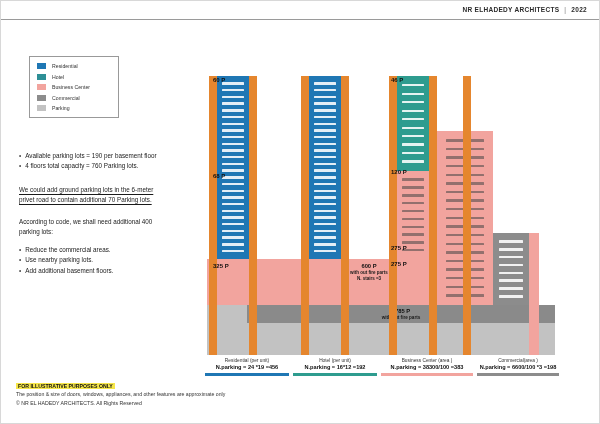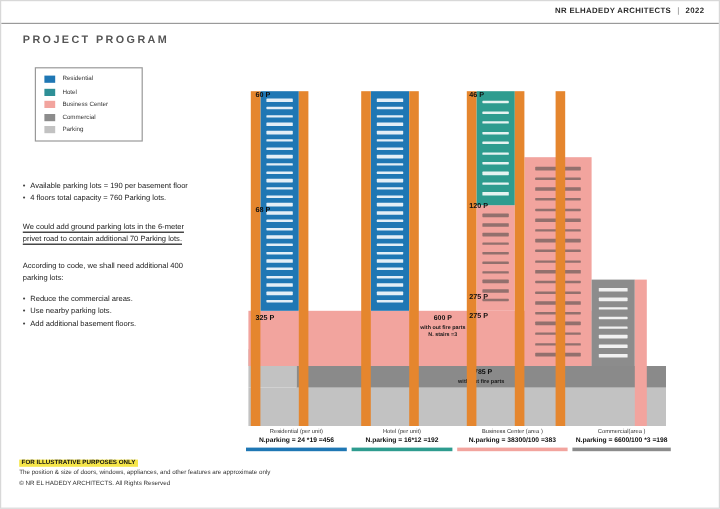--- a/index.html
+++ b/index.html
@@ -62,21 +62,20 @@
 
 <div class="page">
 
   <div class="header">
     <span>NR ELHADEDY ARCHITECTS</span>
     <span class="sep">|</span>
     <span>2022</span>
   </div>
   <div class="header-rule"></div>
 
-  <div class="page-title">PROJECT PROGRAM</div>
 
   <div class="legend">
     <div class="legend-row">
       <span class="legend-swatch" style="background: rgb(31, 119, 180);"></span>
       <span class="legend-label">Residential</span>
     </div>
     <div class="legend-row">
       <span class="legend-swatch" style="background: rgb(46, 143, 150);"></span>
       <span class="legend-label">Hotel</span>
     </div>

